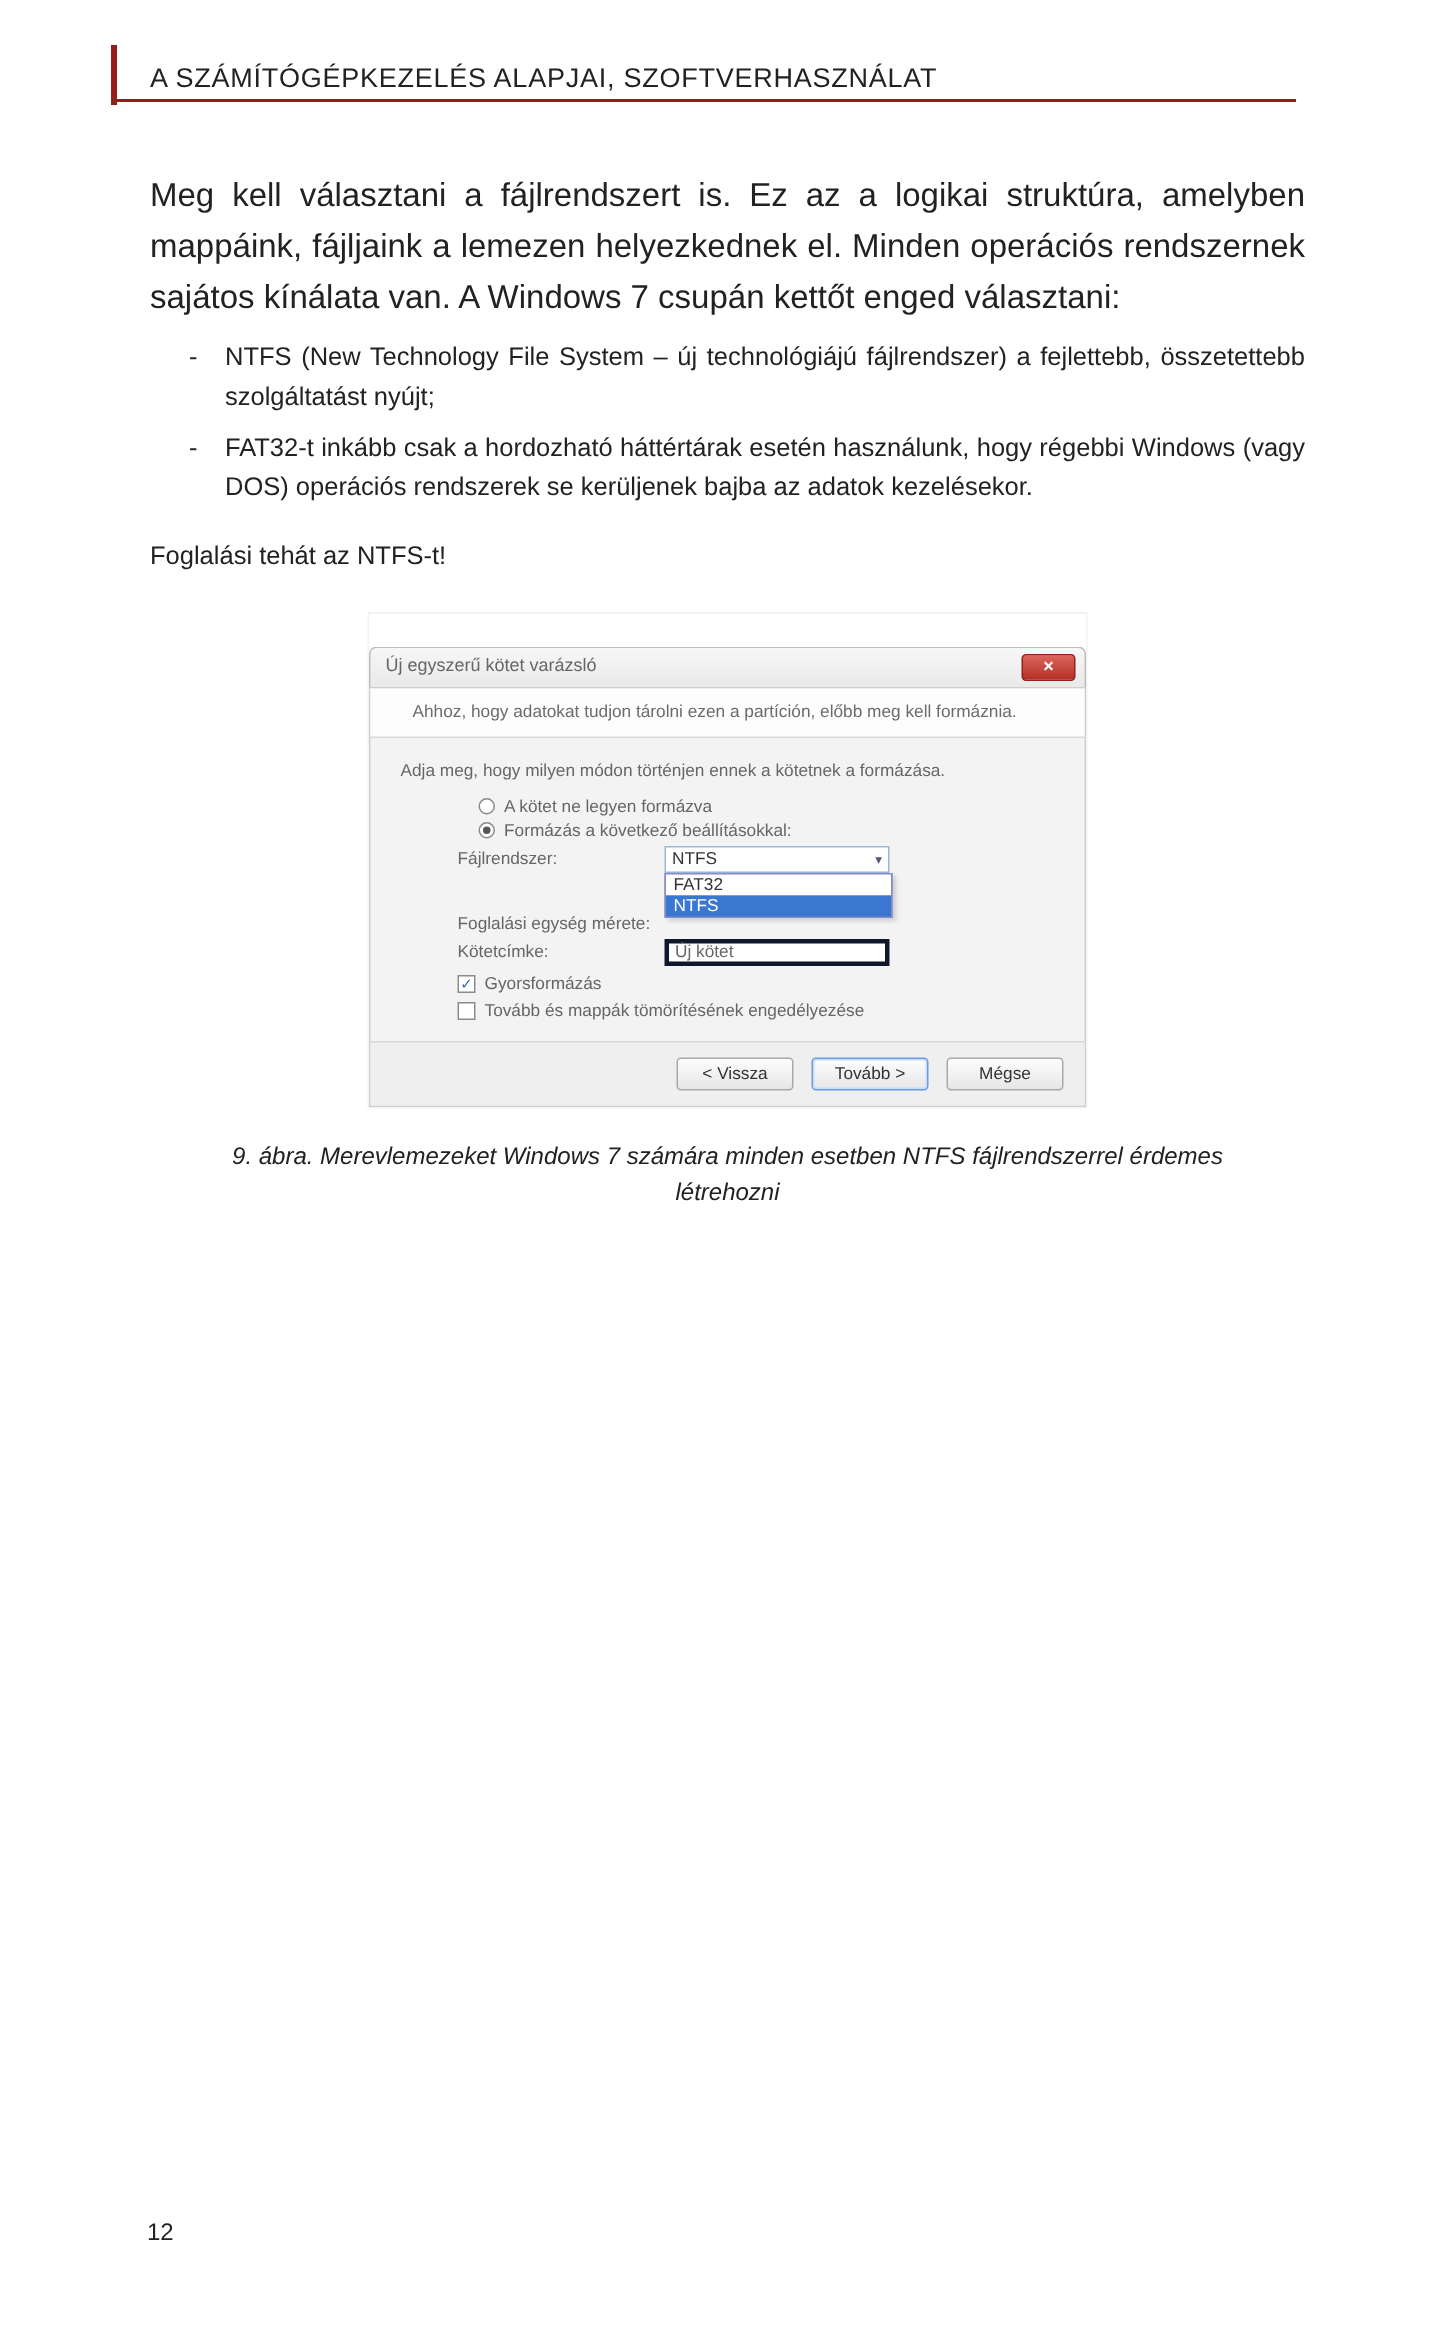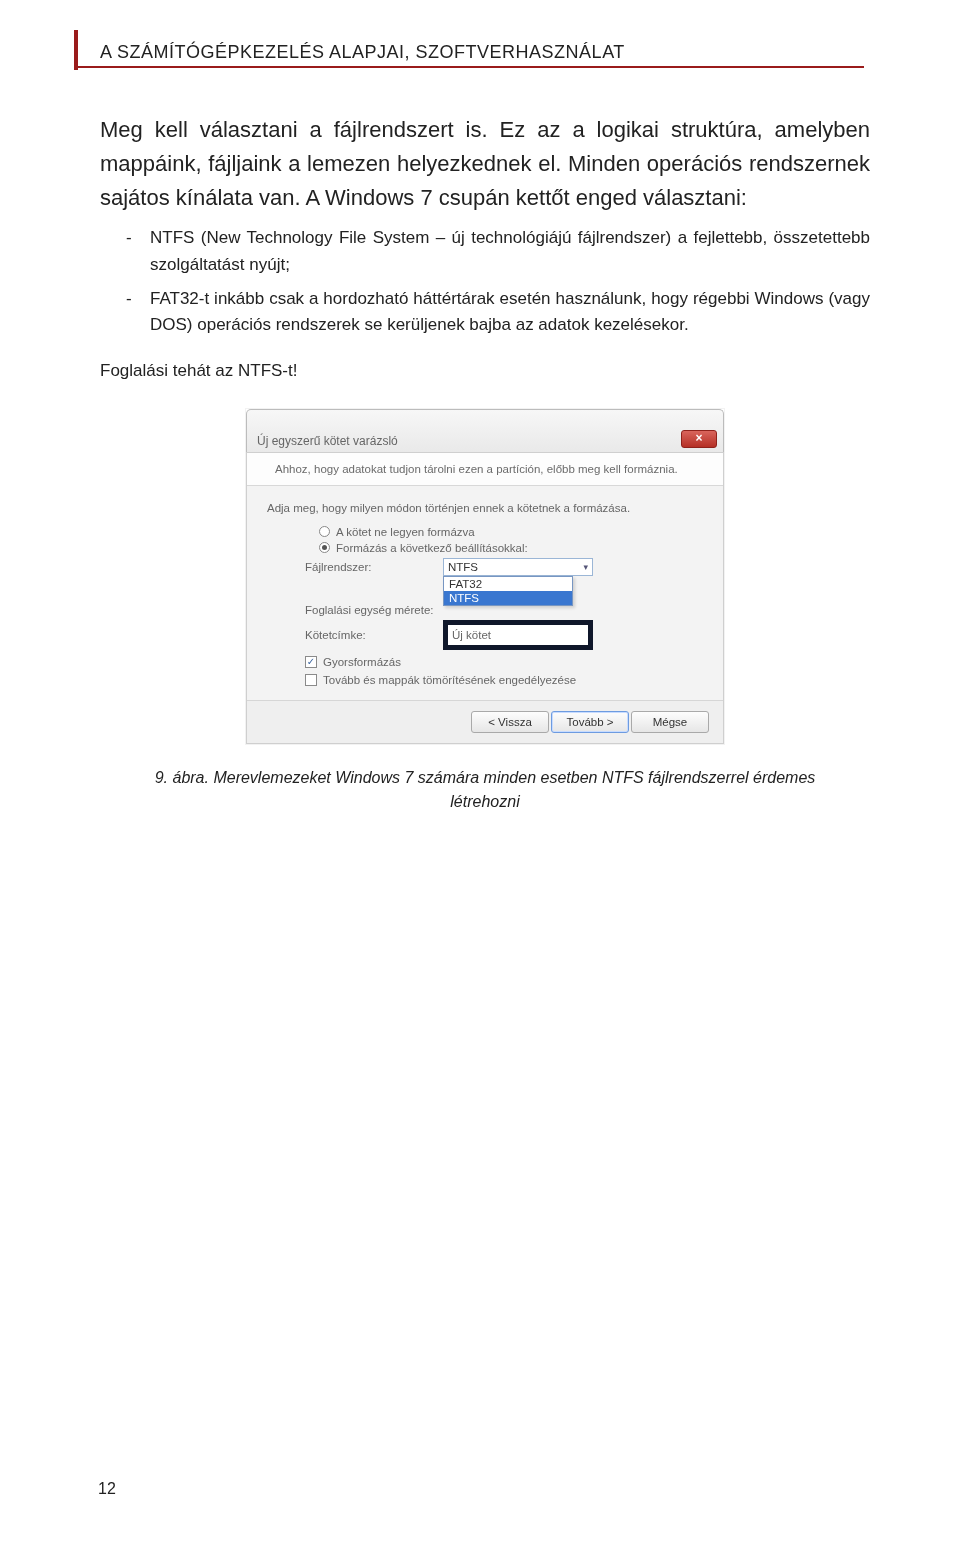--- a/index.html
+++ b/index.html
@@ -85,25 +85,26 @@
     width: 478px;
     font-family: "Segoe UI", Tahoma, sans-serif;
     font-size: 12px;
     box-shadow: 0 0 0 1px rgba(0,0,0,0.05);
   }
   .dlg-titlebar {
     background: linear-gradient(#f7f7f7,#e9e9e9);
     border: 1px solid #bcbcbc;
     border-bottom: none;
     border-radius: 5px 5px 0 0;
-    padding: 20px 6px 4px 10px;
+    padding: 4px 6px 4px 10px;
     display: flex;
-    align-items: flex-end;
+    align-items: flex-start;
     justify-content: space-between;
     color: #666;
+    margin-top: 22px;
   }
   .dlg-close {
     background: linear-gradient(#d9655c,#b53026);
     color: #fff;
     border: 1px solid #8f221b;
     border-radius: 3px;
     width: 36px;
     height: 18px;
     font-size: 12px;
     font-weight: bold;
@@ -166,58 +167,58 @@
     border:1px solid #9bb6d6;
     background:#fff;
     height:18px;
     font-size:11.5px;
     padding:0 4px;
     display:flex; align-items:center; justify-content:space-between;
     color:#333;
   }
   .combo .arrow { color:#557; font-size:9px; }
   .dropdown {
-    width:130px;
+    width:152px;
     border:1px solid #7796c2;
     position:relative;
     margin:0 0 0 158px;
     background:#d946ef;
     box-shadow: 2px 2px 3px rgba(0,0,0,0.15);
   }
   .dropdown .opt {
     font-size:11.5px;
     padding:1px 5px;
     color:#333;
     background:#fff;
   }
   .dropdown .opt.sel {
     background:#3a77d0;
     color:#fff;
   }
   .textinput {
-    width:150px; height:30px; border:5px solid #0f172a;
+    width:150px; height:18px; border:3px solid #0f172a;
     background:#fff; font-size:11.5px; padding:0 4px;
     display:flex; align-items:center;
   }
   .check-row {
     display:flex; align-items:center; gap:6px;
     font-size:11.5px; margin:6px 0 0 20px;
   }
   .chk {
     width:12px; height:12px; border:1px solid #8a8a8a; background:#fff;
     display:inline-flex; align-items:center; justify-content:center;
     font-size:10px; color:#3b65a0;
   }
   .dlg-buttons {
     background:#efefef;
     border-top:1px solid #d6d6d6;
     padding:10px 14px;
     display:flex;
     justify-content:flex-end;
-    gap:2px;
+    gap:12px;
   }
   .wbtn {
     min-width:78px;
     height:22px;
     font-size:11.5px;
     background:linear-gradient(#fdfdfd,#e6e6e6);
     border:1px solid #a9a9a9;
     border-radius:3px;
     color:#333;
     padding:0 10px;

